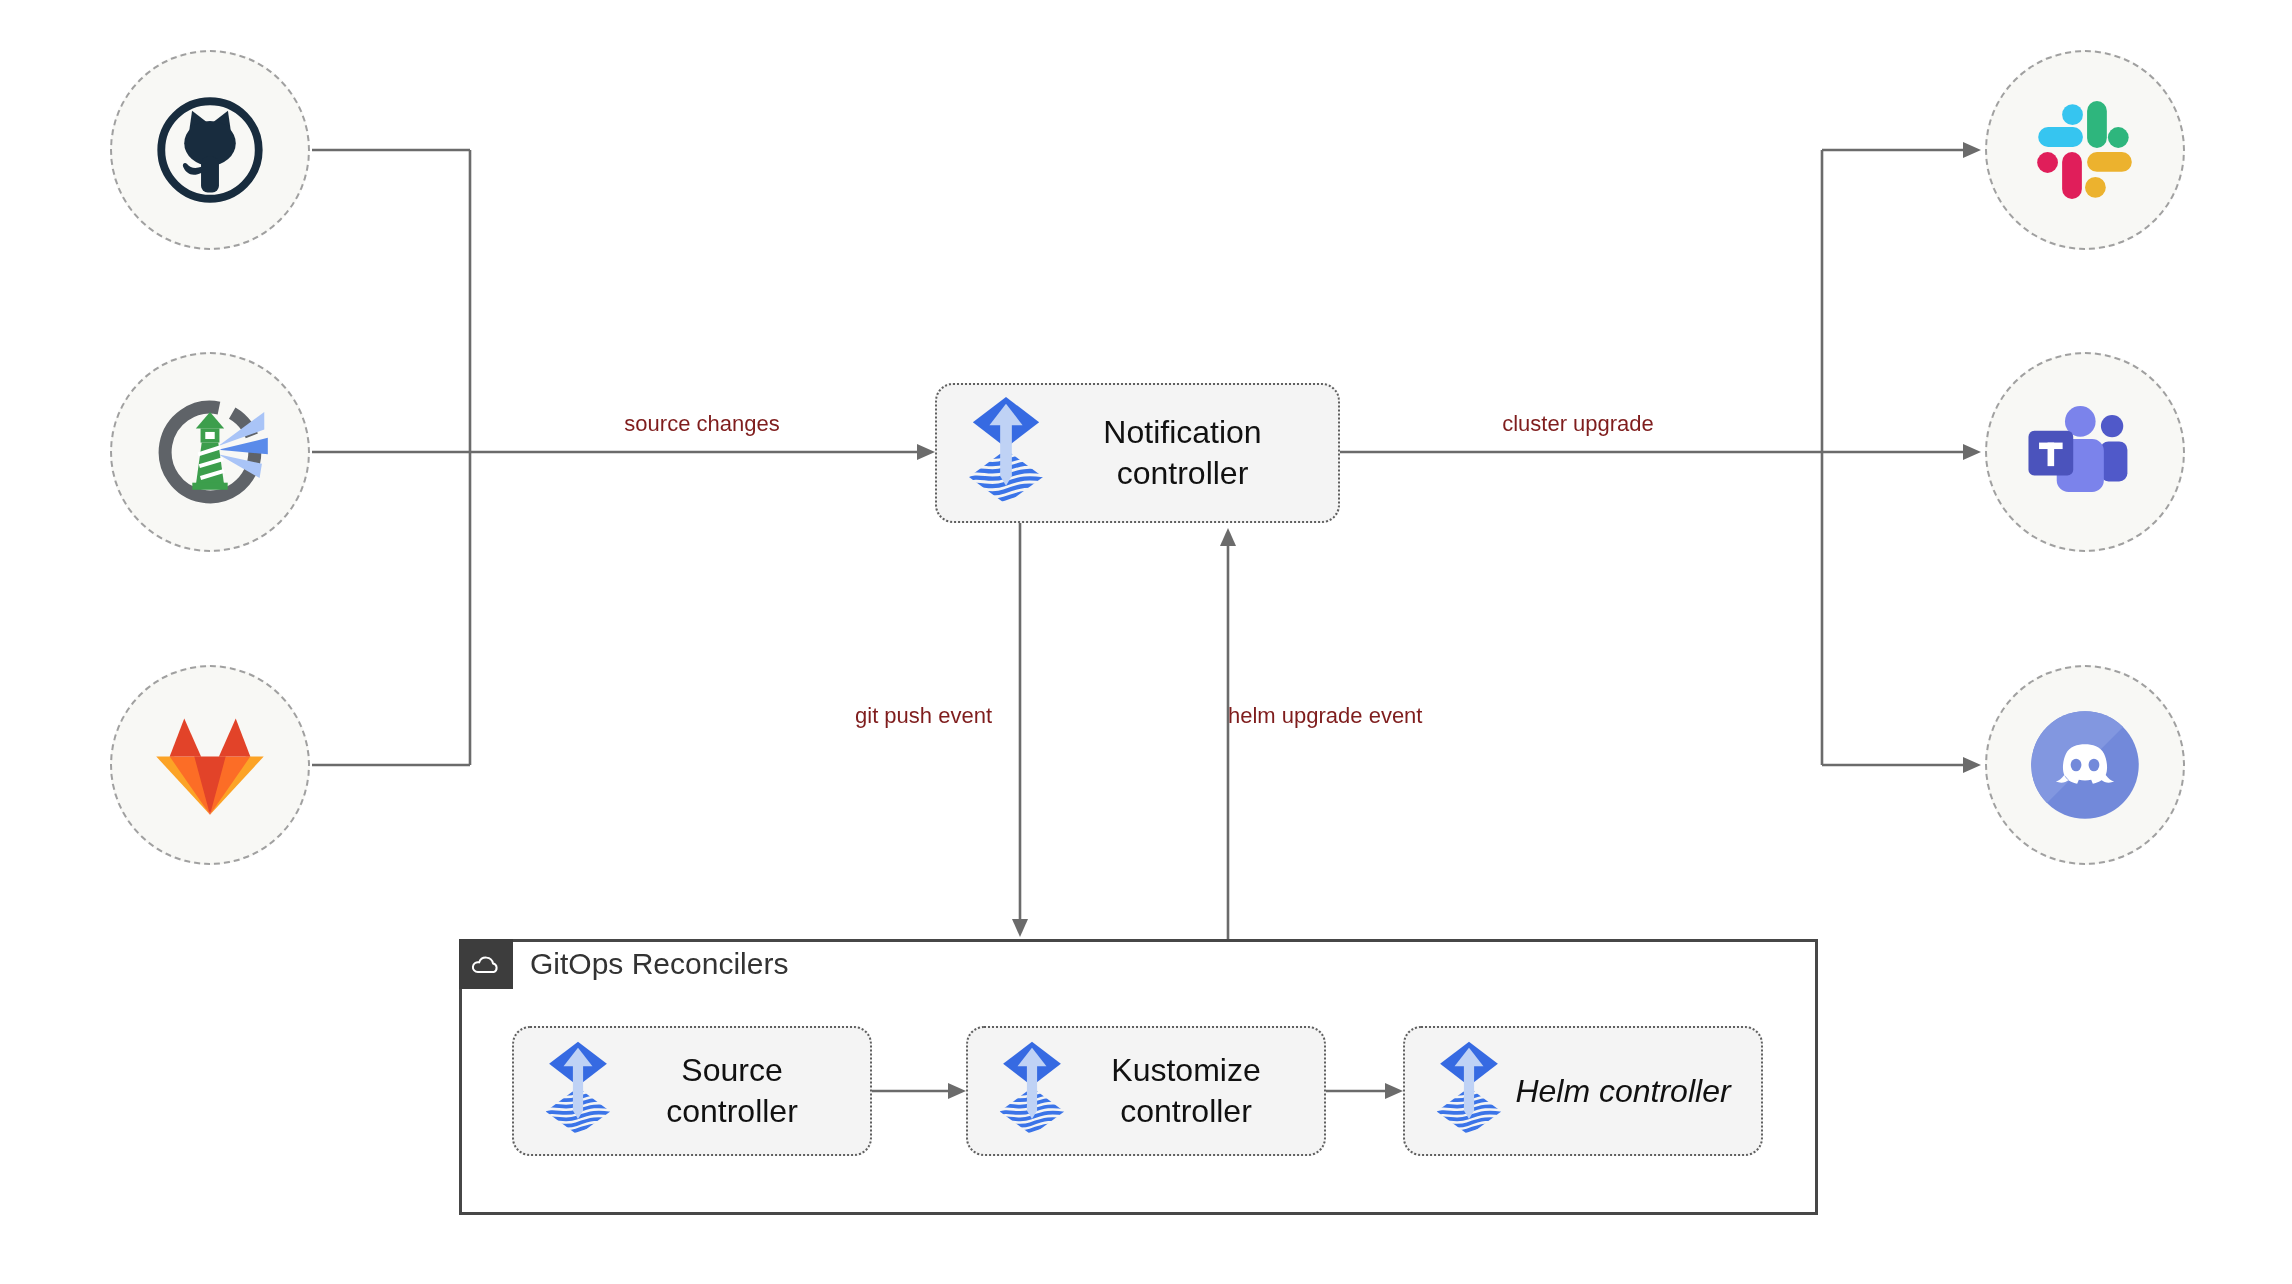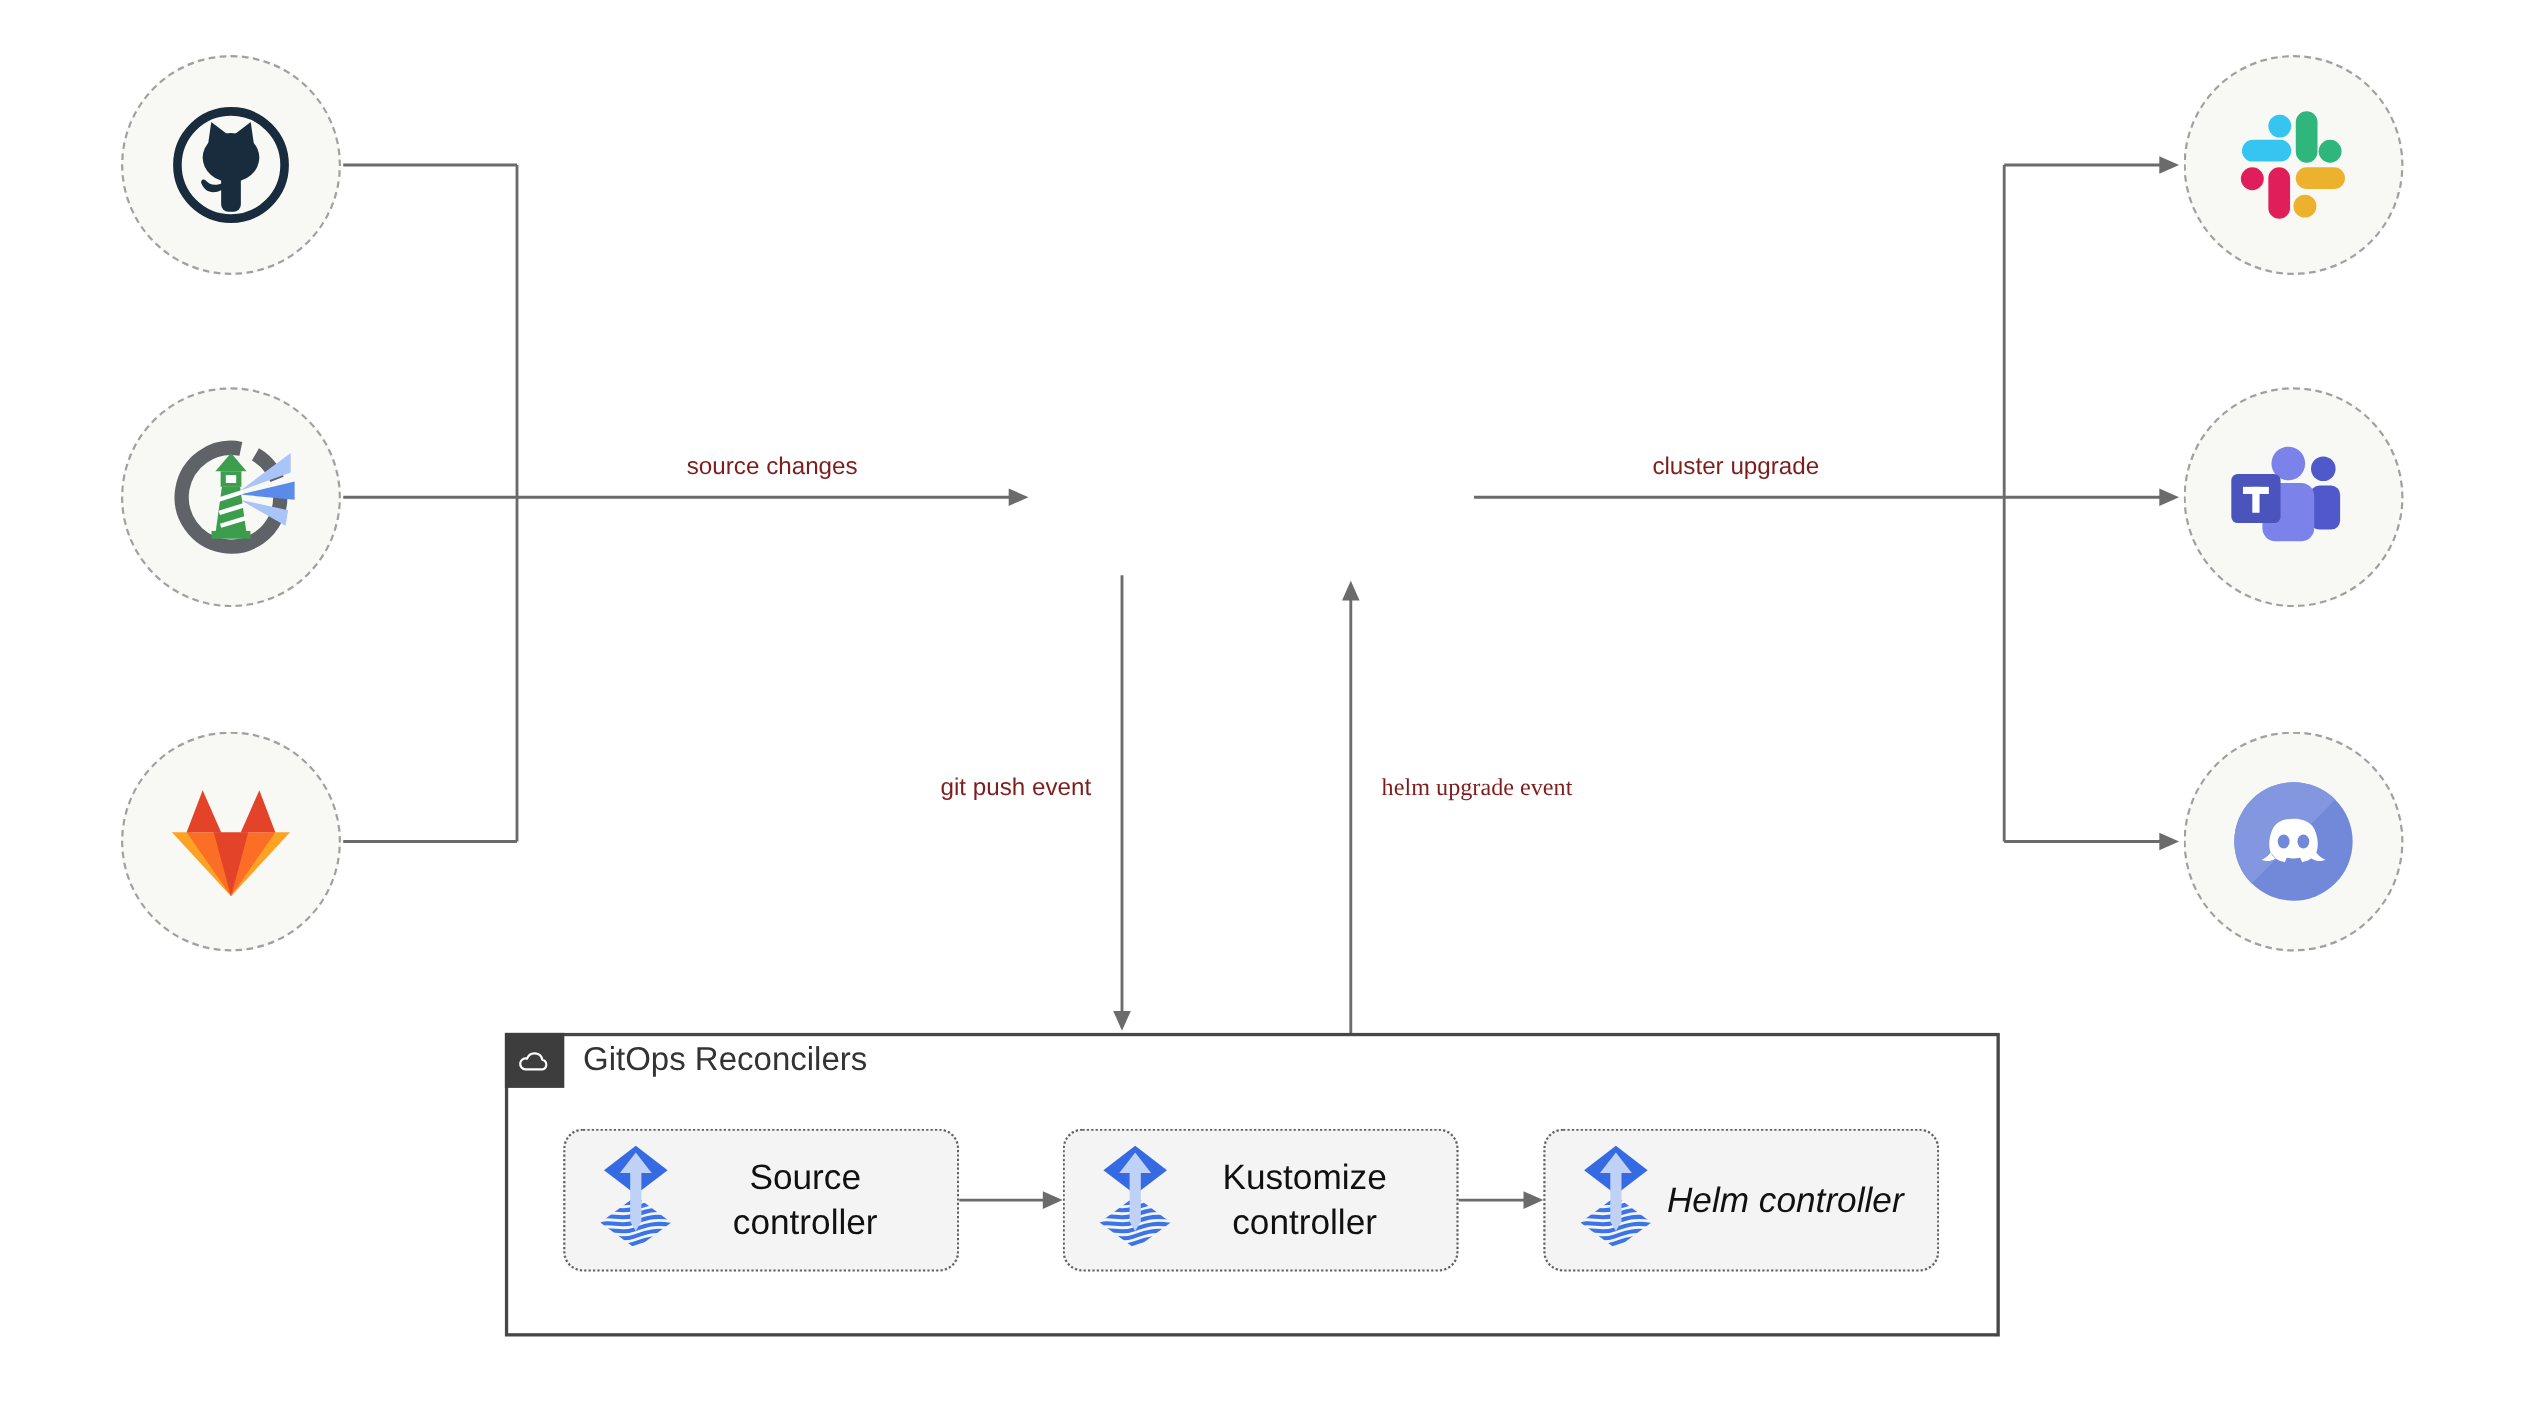--- a/index.html
+++ b/index.html
@@ -192,25 +192,31 @@
     <svg width="118" height="106">
         <use href="#sym-teams"></use>
       </svg>
   </div>
   <div class="node-circle" style="left:1985px;top:665px;">
     <svg width="112" height="112">
         <use href="#sym-discord"></use>
       </svg>
   </div>
 
+  <div class="ctrl-box" style="left:935px;top:383px;width:405px;height:140px;">
+    <svg class="flux-ico" width="78" height="117">
+        <use href="#sym-flux"></use>
+      </svg>
+    <div class="ctrl-label">Notification controller</div>
+  </div>
 
   <div class="edge-label lbl-center" style="left:702px;top:424px;">source changes</div>
   <div class="edge-label lbl-center" style="left:1578px;top:424px;">cluster upgrade</div>
   <div class="edge-label lbl-right" style="left:992px;top:716px;">git push event</div>
-  <div class="edge-label lbl-left" style="left:1256px;top:716px;font-family:Liberation Serif, serif;">helm upgrade event</div>
+  <div class="edge-label lbl-left" style="left:1228px;top:716px;">helm upgrade event</div>
 
   <div class="gitops-box">
     <div class="gitops-chip">
       <svg width="36" height="28">
           <use href="#sym-cloud"></use>
         </svg>
     </div>
     <div class="gitops-title">GitOps Reconcilers</div>
 
     <div class="ctrl-box" style="left:50px;top:84px;width:360px;height:130px;">

